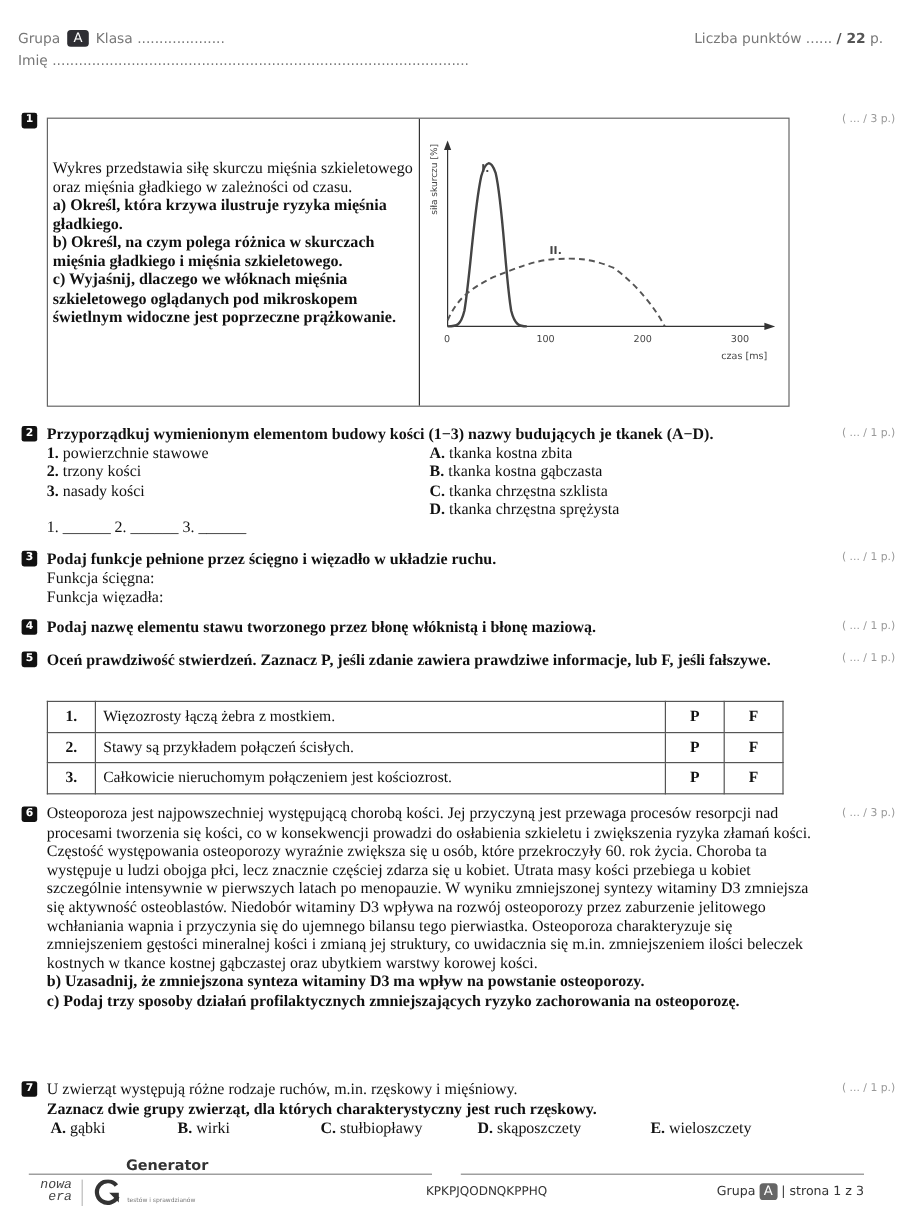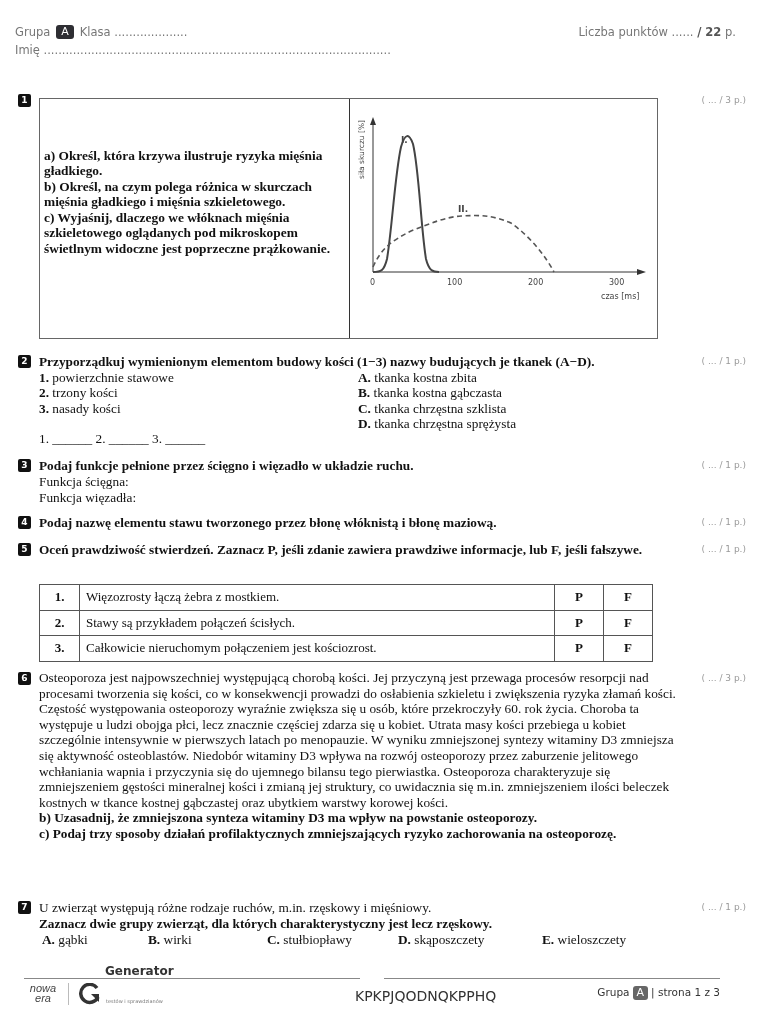--- a/index.html
+++ b/index.html
@@ -31,21 +31,21 @@
 
   
   table.tf { position: absolute; left: 39px; top: 584px; width: 614px; border-collapse: collapse; font-size: 13px; }
   table.tf td { border: 1px solid #555; height: 25.5px; padding: 0 6px; }
   table.tf td.n { width: 40px; text-align: center; font-weight: bold; }
   table.tf td.pf { width: 49px; text-align: center; font-weight: bold; }
 
   
   .footline { position: absolute; left: 24px; top: 978px; width: 336px; height: 1px; background: #888; }
   .footline2 { position: absolute; left: 384px; top: 978px; width: 336px; height: 1px; background: #888; }
-  .foot { font-family: "DejaVu Sans", sans-serif; font-size: 14px; color: #333; }
+  .foot { font-family: "DejaVu Sans", sans-serif; font-size: 10px; color: #333; }
   .gbadge { display: inline-block; background: #666; color: #fff; border-radius: 3px; padding: 0 4px;
             font-size: 11px; line-height: 14px; margin: 0 3px; }
 </style>
 </head>
 <body>
 
 <div class="abs hdr" style="left:15px; top:25px;">
   <span>Grupa</span><span class="grp-badge">A</span><span>Klasa</span>
   <span>....................</span>
 </div>
@@ -56,21 +56,21 @@
 <div class="abs hdr" style="right:32px; top:25px;">
   <span>Liczba punktów ......</span>
   <b>/ 22</b>
   <span>p.</span>
 </div>
 
 <div class="num" style="left:18px; top:94px;">1</div>
 <div class="pts" style="top:95px;">( ... / 3 p.)</div>
 <div class="box1">
   <div class="txt">
-    <br>
+    <span>Wykres przedstawia siłę skurczu mięśnia szkieletowego oraz mięśnia gładkiego w zależności od czasu.</span><br>
     <span class="b">a) Określ, która krzywa ilustruje ryzyka mięśnia gładkiego.</span><br>
     <span class="b">b) Określ, na czym polega różnica w skurczach mięśnia gładkiego i mięśnia szkieletowego.</span><br>
     <span class="b">c) Wyjaśnij, dlaczego we włóknach mięśnia szkieletowego oglądanych pod mikroskopem świetlnym widoczne jest poprzeczne prążkowanie.</span>
   </div>
   <div class="divider"></div>
   <svg class="abs" style="left:311px; top:0;" width="306" height="239" viewBox="0 0 306 239">
 
     <line x1="22" y1="173" x2="22" y2="22" stroke="#333" stroke-width="1"></line>
     <polygon points="19,26 22,18 25,26" fill="#333"></polygon>
     <line x1="22" y1="173" x2="290" y2="173" stroke="#333" stroke-width="1"></line>
@@ -146,30 +146,30 @@
 <div class="pts" style="top:673px;">( ... / 3 p.)</div>
 <div class="abs q" style="left:39px; top:670px; width:640px; line-height:15.6px;">
   <div>Osteoporoza jest najpowszechniej występującą chorobą kości. Jej przyczyną jest przewaga procesów resorpcji nad procesami tworzenia się kości, co w konsekwencji prowadzi do osłabienia szkieletu i zwiększenia ryzyka złamań kości. Częstość występowania osteoporozy wyraźnie zwiększa się u osób, które przekroczyły 60. rok życia. Choroba ta występuje u ludzi obojga płci, lecz znacznie częściej zdarza się u kobiet. Utrata masy kości przebiega u kobiet szczególnie intensywnie w pierwszych latach po menopauzie. W wyniku zmniejszonej syntezy witaminy D3 zmniejsza się aktywność osteoblastów. Niedobór witaminy D3 wpływa na rozwój osteoporozy przez zaburzenie jelitowego wchłaniania wapnia i przyczynia się do ujemnego bilansu tego pierwiastka. Osteoporoza charakteryzuje się zmniejszeniem gęstości mineralnej kości i zmianą jej struktury, co uwidacznia się m.in. zmniejszeniem ilości beleczek kostnych w tkance kostnej gąbczastej oraz ubytkiem warstwy korowej kości.</div>
   <div class="b">b) Uzasadnij, że zmniejszona synteza witaminy D3 ma wpływ na powstanie osteoporozy.</div>
   <div class="b">c) Podaj trzy sposoby działań profilaktycznych zmniejszających ryzyko zachorowania na osteoporozę.</div>
 </div>
 
 <div class="num" style="left:18px; top:901px;">7</div>
 <div class="pts" style="top:902px;">( ... / 1 p.)</div>
 <div class="abs q" style="left:39px; top:900px;">U zwierząt występują różne rodzaje ruchów, m.in. rzęskowy i mięśniowy.</div>
-<div class="abs q b" style="left:39px; top:916px;">Zaznacz dwie grupy zwierząt, dla których charakterystyczny jest lecz rzęskowy.</div>
+<div class="abs q b" style="left:39px; top:916px;">Zaznacz dwie grupy zwierząt, dla których charakterystyczny jest ruch rzęskowy.</div>
 <div class="abs q" style="left:42px; top:932px;"><b>A.</b> <span>gąbki</span></div>
 <div class="abs q" style="left:148px; top:932px;text-align:right;"><b>B.</b> <span>wirki</span></div>
 <div class="abs q" style="left:254px; top:932px;margin-left:13px;"><b>C.</b> <span>stułbiopławy</span></div>
 <div class="abs q" style="left:398px; top:932px;"><b>D.</b> <span>skąposzczety</span></div>
 <div class="abs q" style="left:542px; top:932px;"><b>E.</b> <span>wieloszczety</span></div>
 
 <div class="footline"></div>
 <div class="footline2"></div>
-<div class="abs" style="left:26px; top:983px; width:34px; font-family:Liberation Sans, sans-serif; font-style:italic; font-size:11px; line-height:10px; color:#444; text-align:center;">
+<div class="abs" style="left:26px; top:983px; width:34px; font-family:Liberation Mono, monospace; font-style:italic; font-size:11px; line-height:10px; color:#444; text-align:right;">
   <span>nowa era</span>
 </div>
 <div class="abs" style="left:68px; top:983px; width:1px; height:22px; background:#bbb;"></div>
 <svg class="abs" style="left:78px; top:983px;" width="24" height="22" viewBox="0 0 24 22">
   <path d="M19,5 A9,9 0 1 0 20,14" fill="none" stroke="#333" stroke-width="3.5"></path>
   <polygon points="13,11 21,11 21,19" fill="#333"></polygon>
 </svg>
 <div class="abs" style="left:105px; top:964px; font-family:'DejaVu Sans',sans-serif; font-weight:bold; font-size:12px; color:#333;">Generator</div>
 <div class="abs" style="left:106px; top:998px; font-family:'DejaVu Sans',sans-serif; font-size:5px; color:#777;">testów i sprawdzianów</div>
 <div class="abs foot" style="left:355px; top:988px;">KPKPJQODNQKPPHQ</div>

